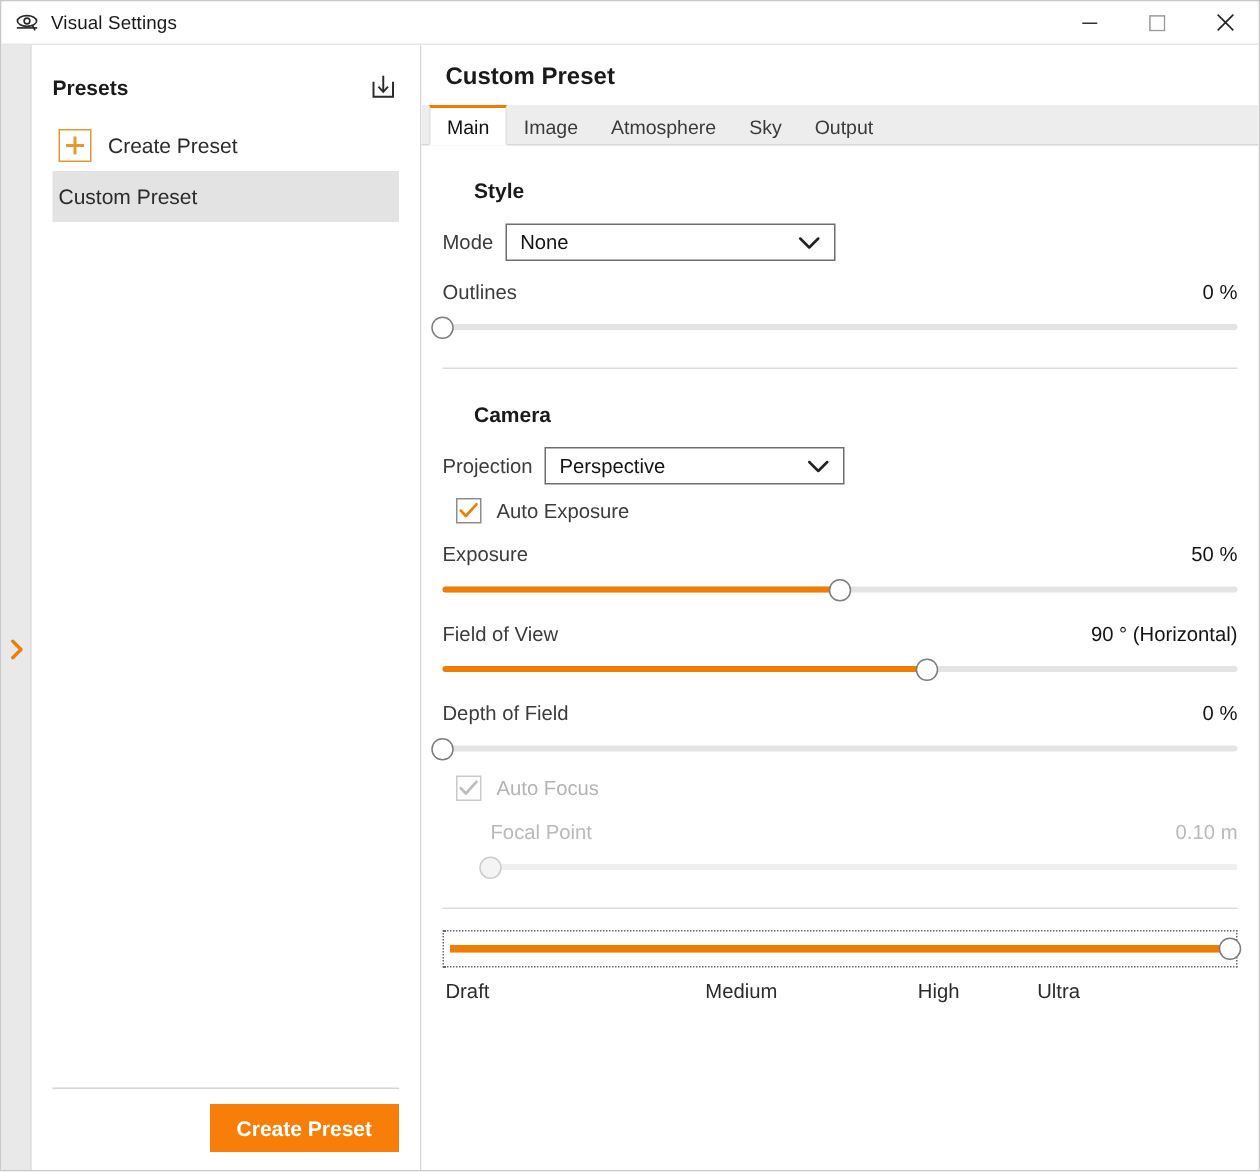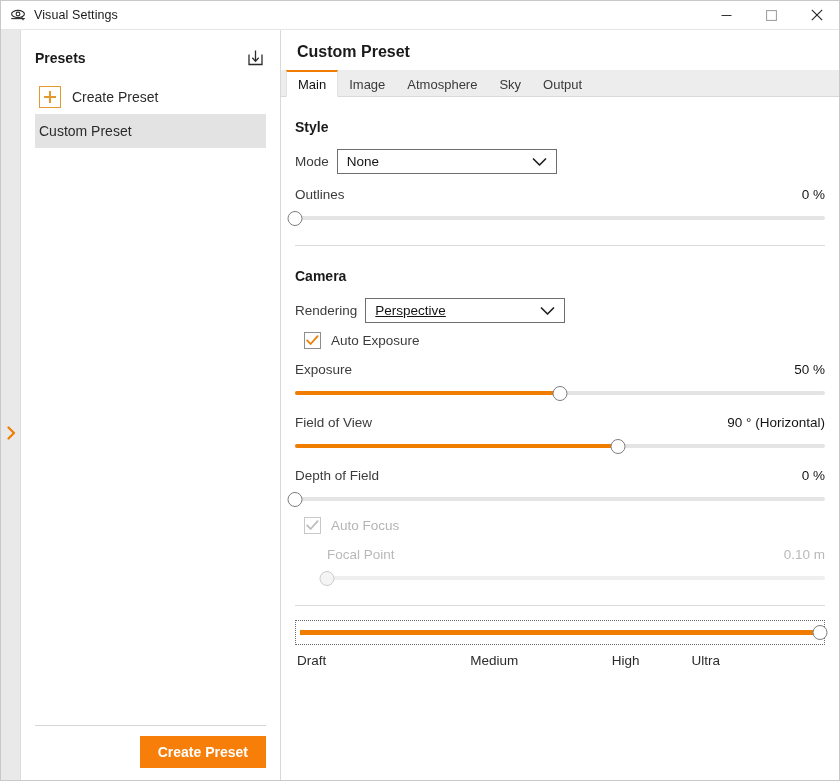--- a/index.html
+++ b/index.html
@@ -158,38 +158,38 @@
     border-left: 1px solid #e2e2e2;
     border-right: 1px solid #e2e2e2;
     border-bottom: 1px solid #ffffff;
     margin-bottom: -1px;
   }
 
   #content { flex: 1 1 auto; overflow: hidden; padding: 0 0 0 0; }
   .section { padding: 0 14px 0 14px; }
   .sec-title {
     font-size: 14px; font-weight: bold; color: #1a1a1a;
-    margin-top: 22px; margin-bottom: 14px;
+    margin-top: 22px; margin-bottom: 14px; margin-left: 21px;
   }
   .divider { height: 1px; background: #dcdcdc; margin: 18px 14px 0 14px; }
 
   .field-row { display: flex; align-items: center; margin-bottom: 6px; }
   .field-label {
     font-size: 13.5px; color: #3c3c3c; margin-right: 8px;
   }
   .select {
     position: relative;
     height: 25px; border: 1px solid #6e6e6e; background: #fff;
     display: flex; align-items: center;
     padding: 0 9px; font-size: 13.5px; color: #141414;
     cursor: pointer;
   }
   .select .cv { margin-left: auto; padding-left: 18px; display:flex; align-items:center; }
   #mode-select { width: 220px; }
-  #projection-select { width: 200px; text-decoration: underline; }
+  #projection-select { width: 200px; }
 
   .check-row { display: flex; align-items: center; margin: 9px 0 6px 9px; }
   .cbox {
     width: 17px; height: 17px; border: 1px solid #8d8d8d;
     background: #fff; margin-right: 10px;
     display: flex; align-items: center; justify-content: center;
     flex: 0 0 17px; cursor: pointer;
   }
   .cbox.disabled { border-color: #c9c9c9; }
   .check-row .ctext { font-size: 13.5px; color: #3c3c3c; }
@@ -374,21 +374,21 @@
             </div>
           </div>
         </div>
 
         <div class="divider"></div>
 
         <div class="section">
           <div class="sec-title">Camera</div>
 
           <div class="field-row">
-            <span class="field-label">Rendering</span>
+            <span class="field-label">Projection</span>
             <div class="select" id="projection-select">
               <span>Perspective</span>
               <span class="cv">
                 <svg width="15" height="10" viewBox="0 0 15 10">
                   <polyline points="1.5,2 7.5,8 13.5,2" fill="none" stroke="#222" stroke-width="1.7" stroke-linecap="round" stroke-linejoin="round"></polyline>
                 </svg>
               </span>
             </div>
           </div>
 

